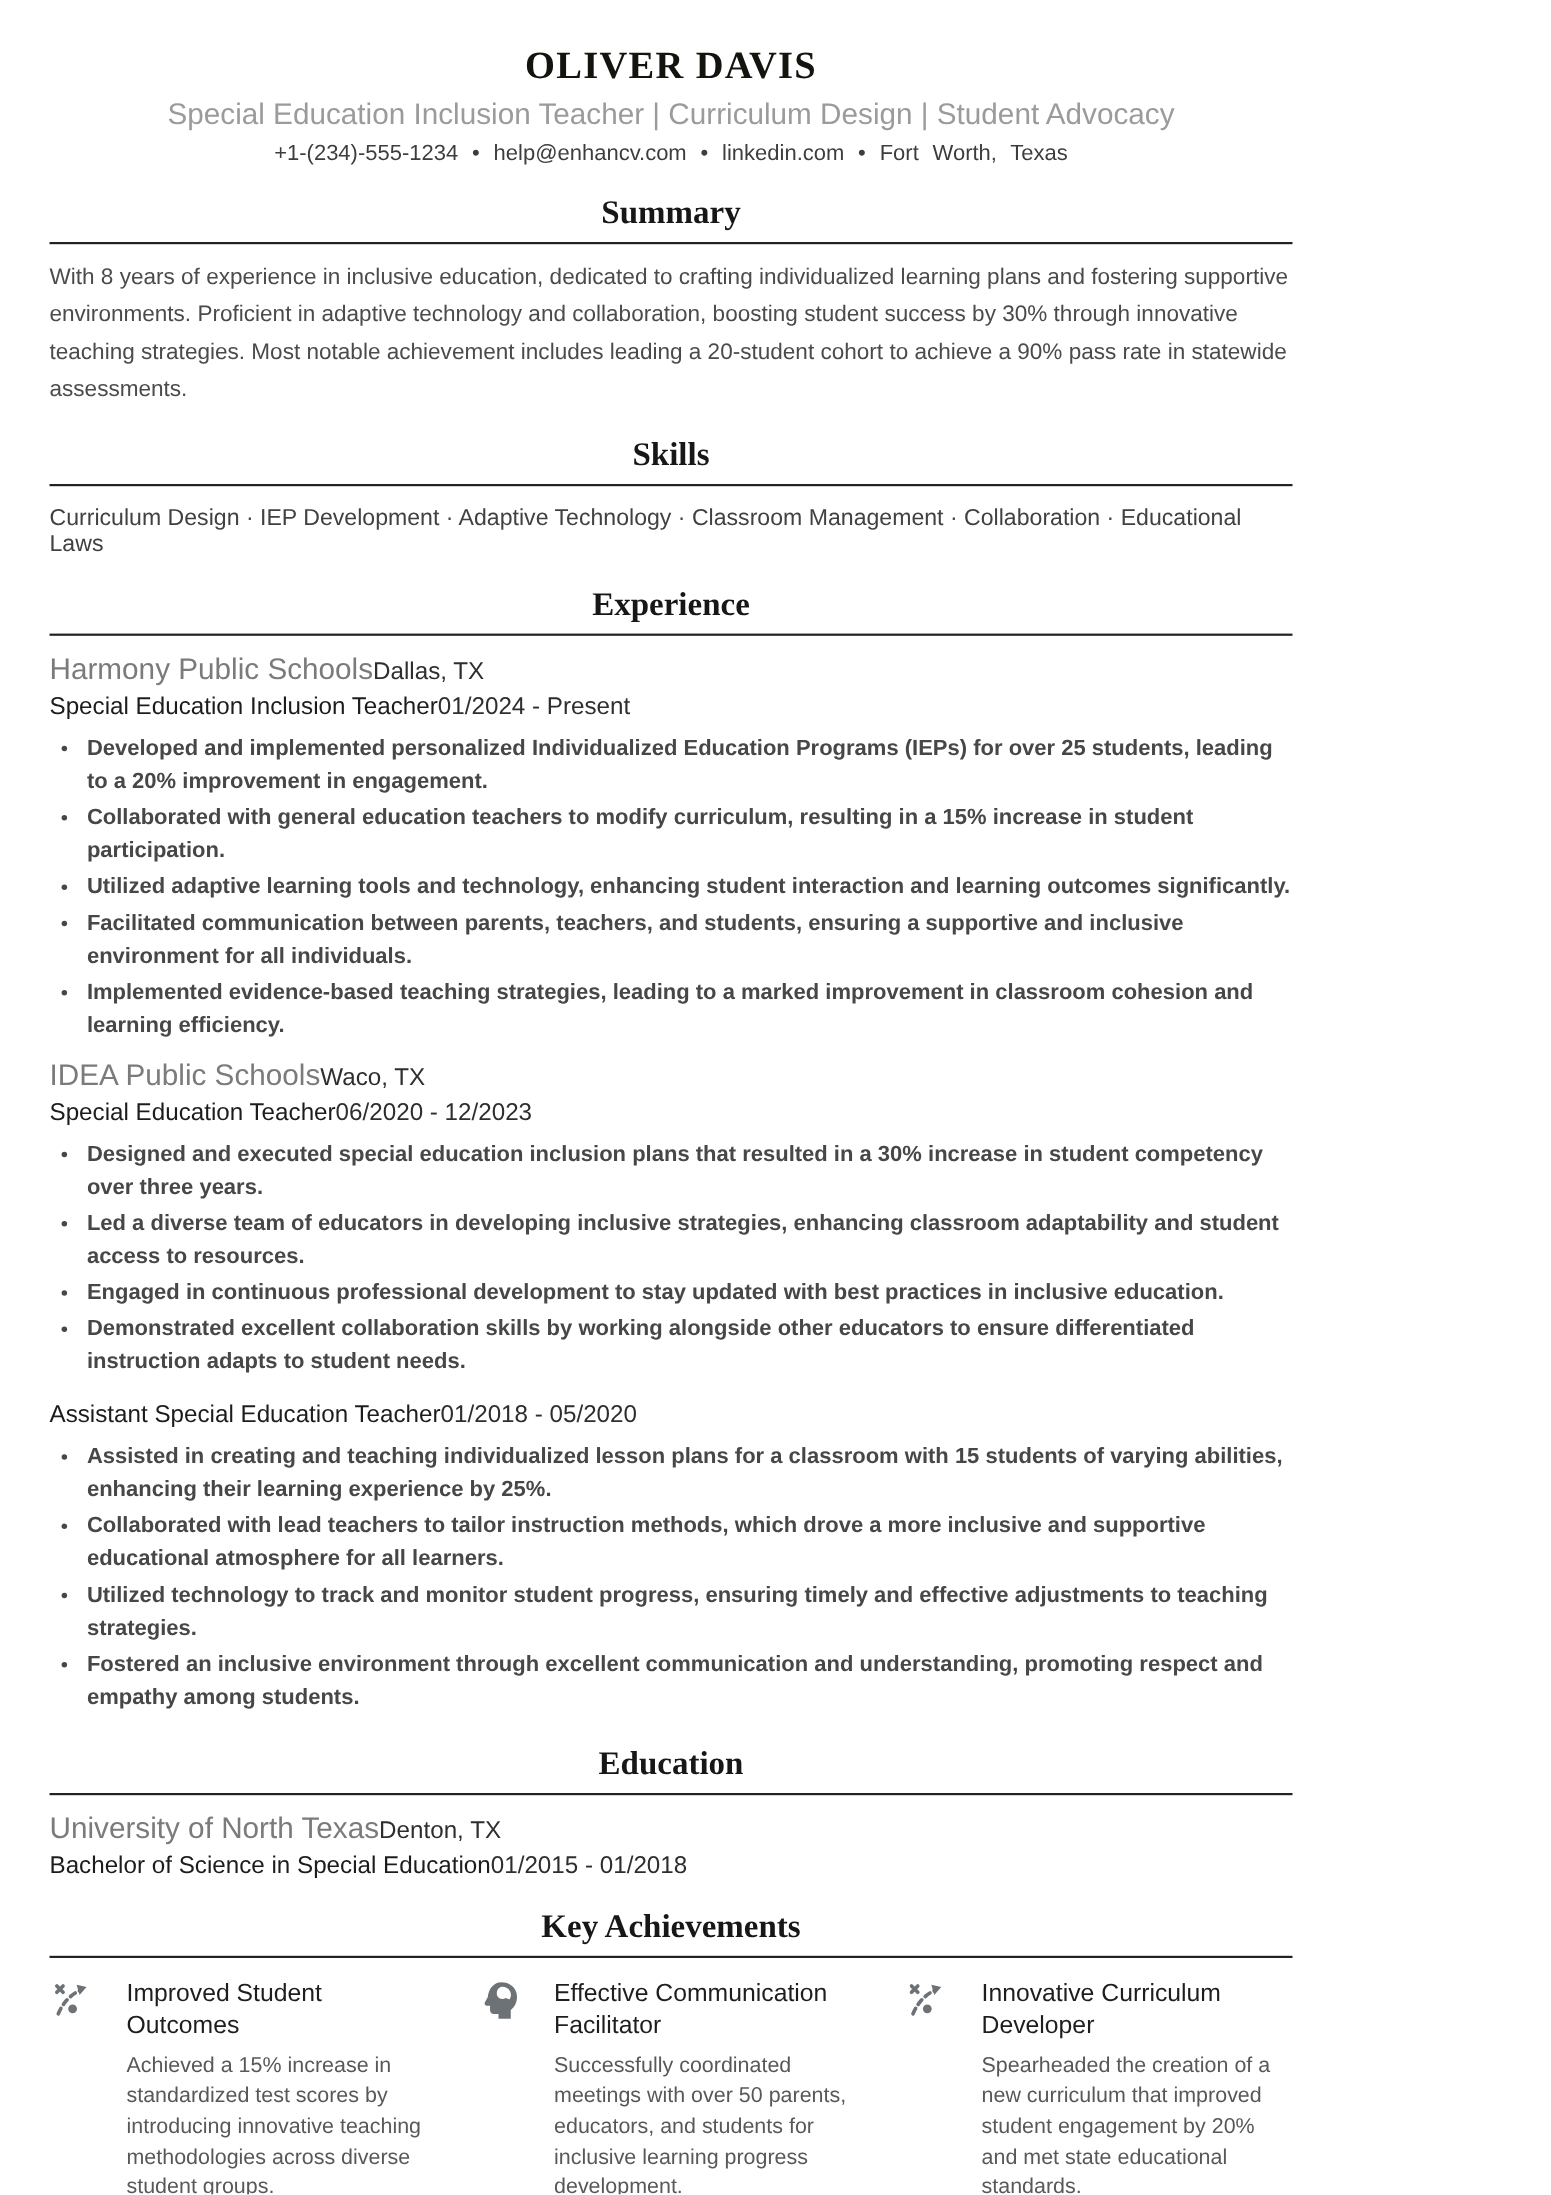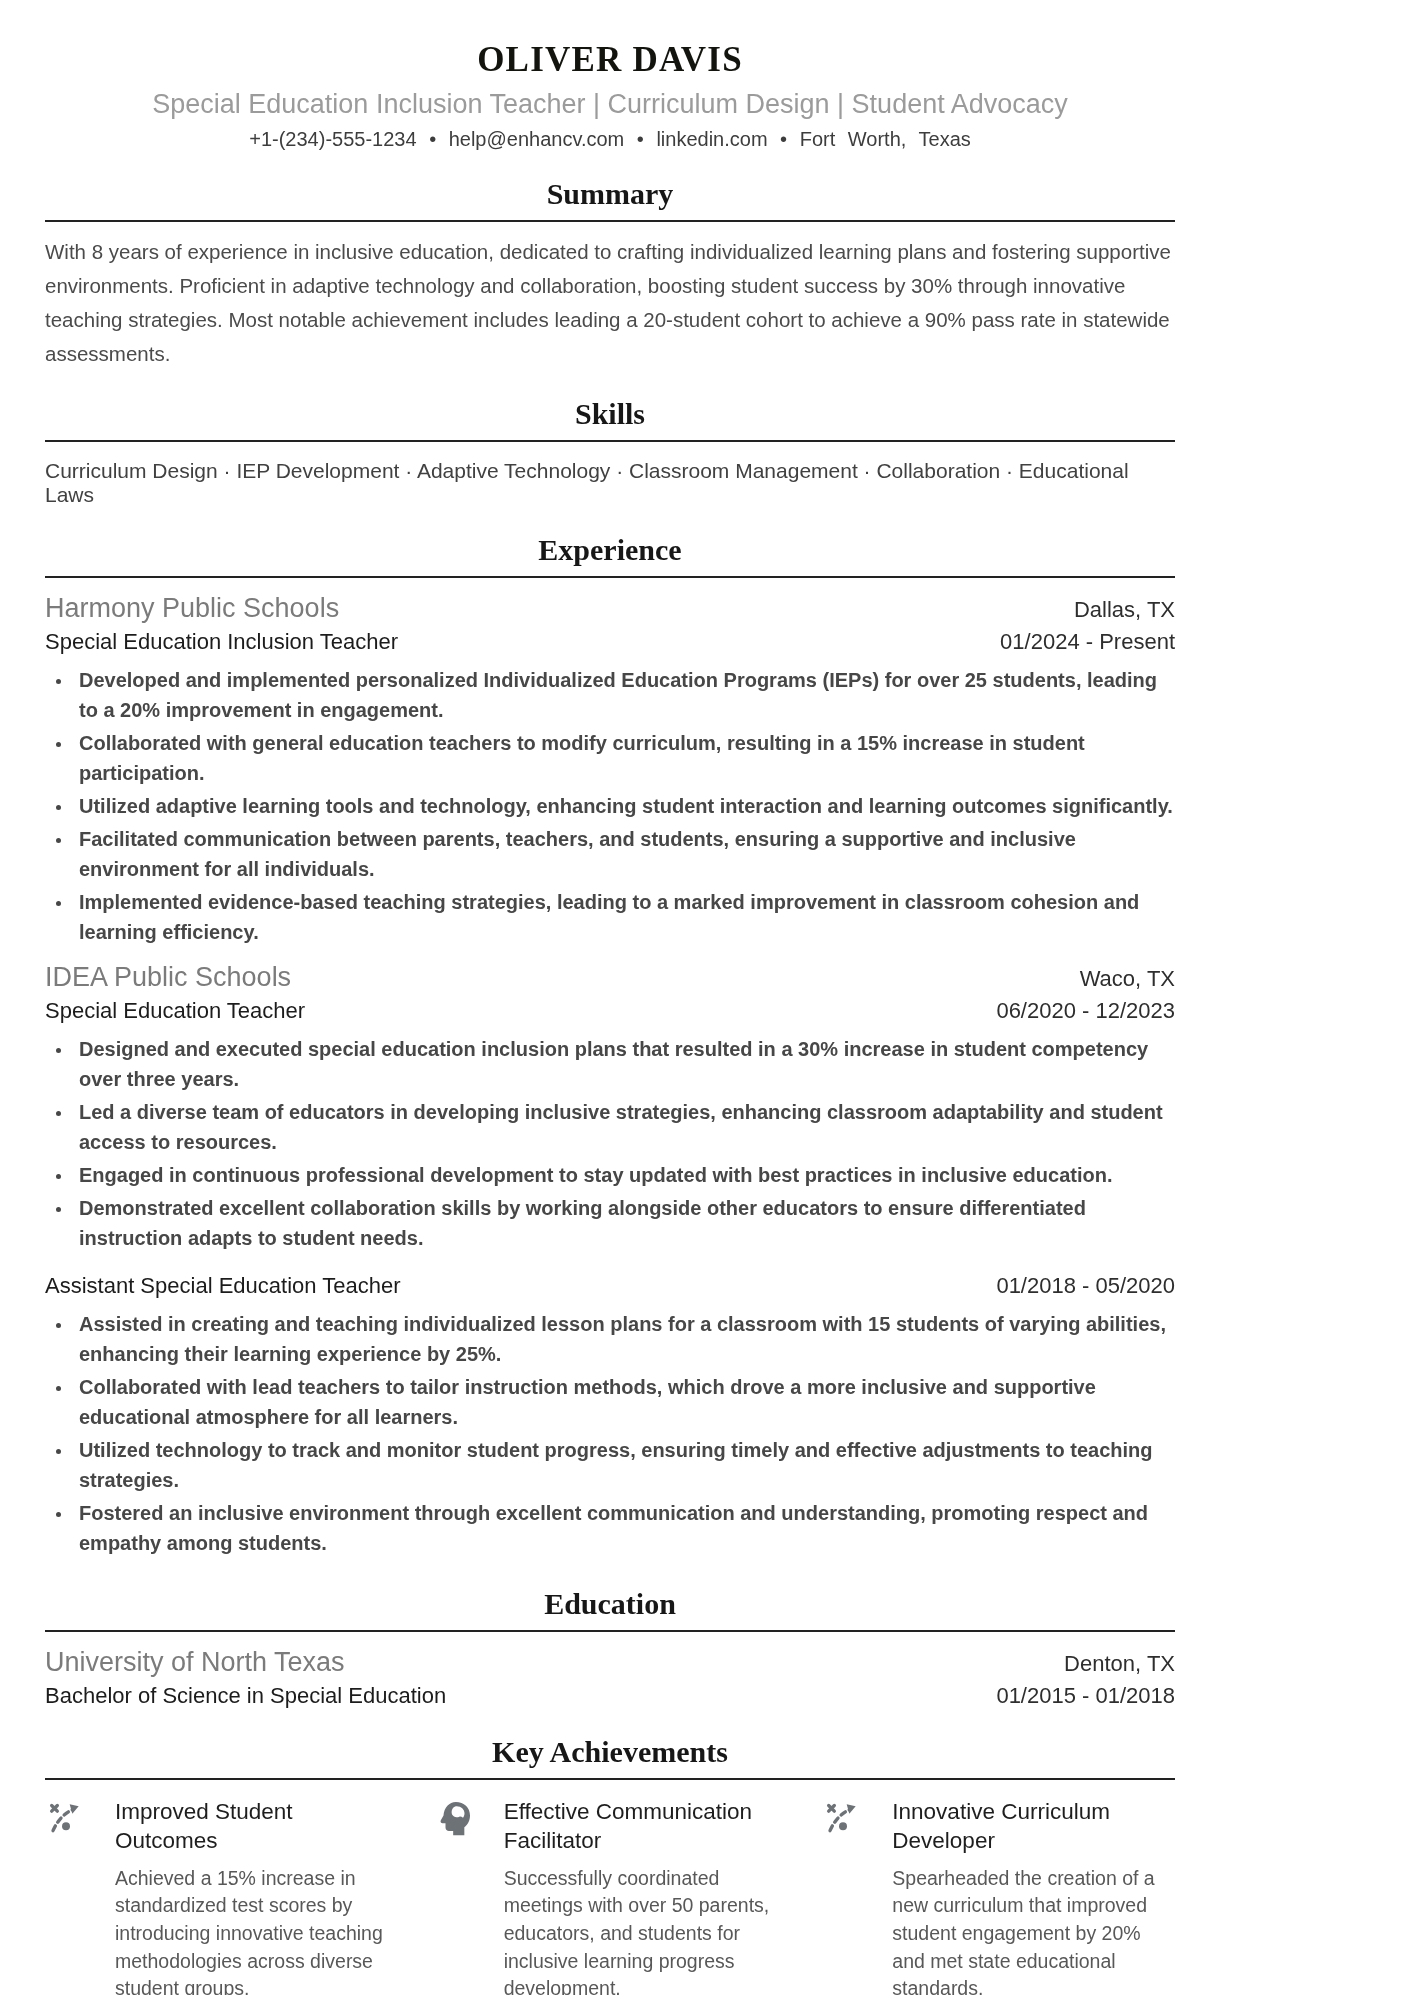--- a/index.html
+++ b/index.html
@@ -26,21 +26,21 @@
     text-align:center; font-family:"Liberation Serif", serif;
     font-size:30px; font-weight:700; color:#171717; margin:0 0 9px 0;
   }
   .rule { border:none; border-top:2.5px solid #222; margin:0; }
 
   .summary-text { font-size:20.5px; line-height:1.66; color:#4b4b4b; margin:13px 0 0 0; }
   .skills-line  { font-size:21px; color:#414141; margin-top:17px; }
 
   
   .job { margin-top:15px; }
-  .job-row { display:flex; justify-content:space-between; align-items:baseline; }
+  .job-row { display:flex; align-items:baseline; }
   .company { font-size:27px; color:#7b7b7b; }
   .place   { font-size:22px; color:#2e2e2e; }
   .role    { font-size:22px; color:#1c1c1c; margin-top:5px; }
   .dates   { font-size:22px; color:#2e2e2e; }
   ul.bullets { margin:10px 0 0 0; padding-left:28px; list-style:disc; }
   .bullets li { font-size:20px; line-height:1.5; color:#474747; padding-left:6px; margin-bottom:3px;font-weight:bold; }
   .bullets li::marker { color:#474747; font-size:17px; }
 
   
   .ka-grid { display:grid; grid-template-columns:repeat(3,1fr); gap:36px; margin-top:18px; }

